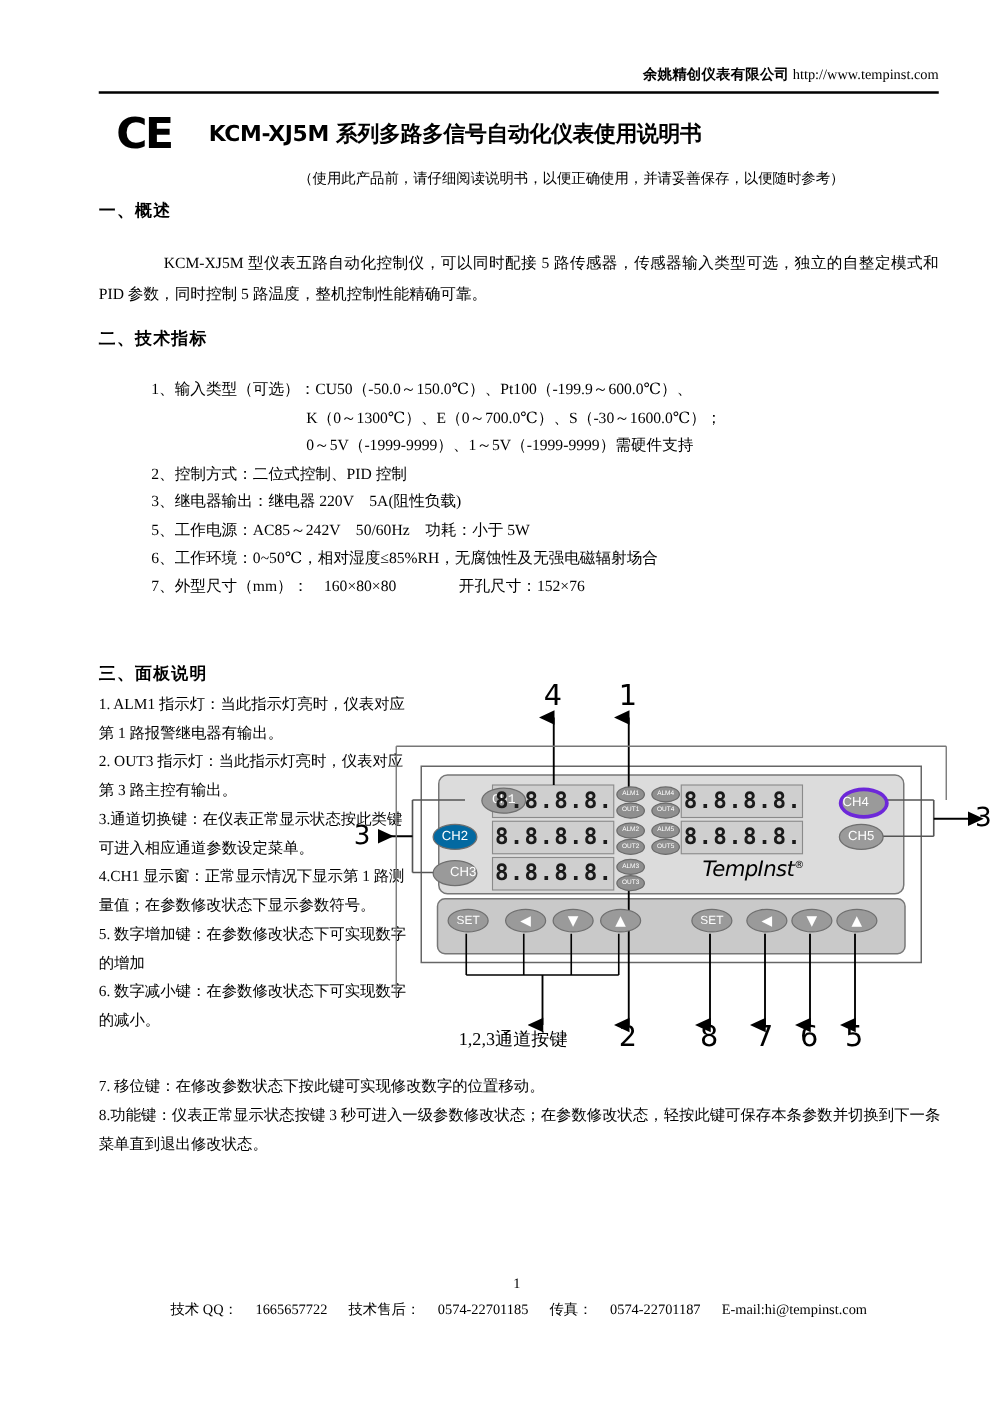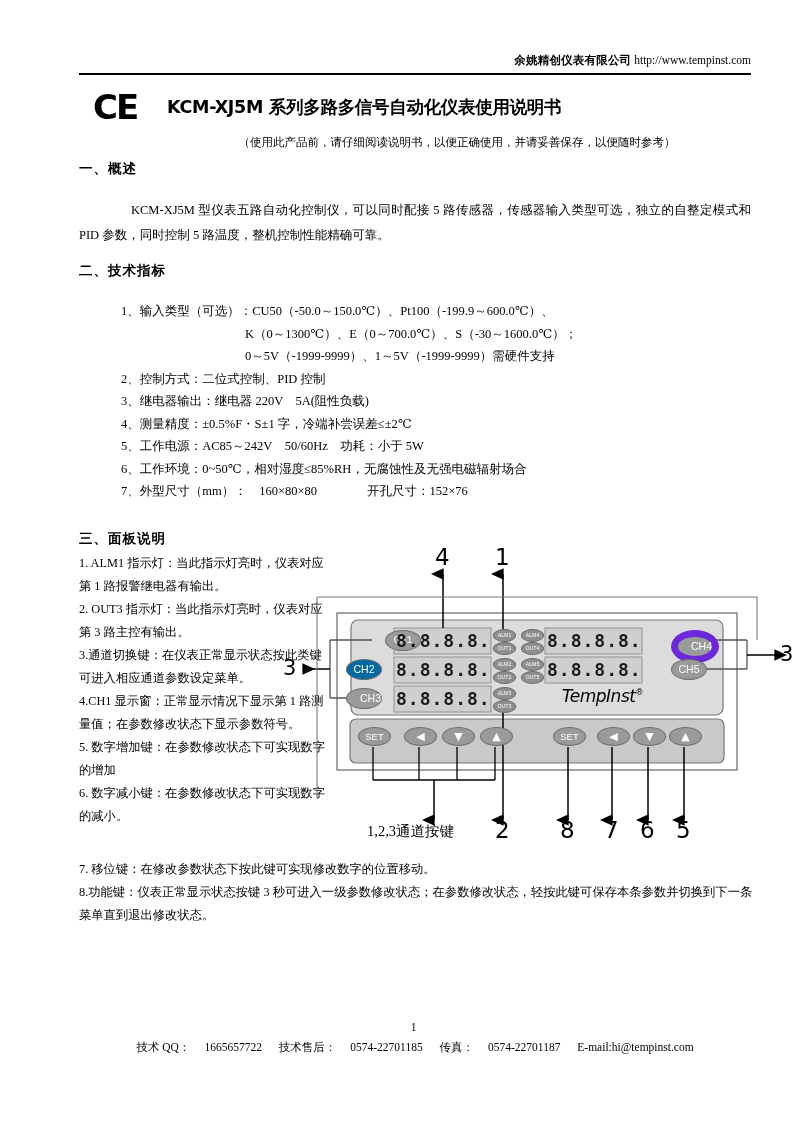--- a/index.html
+++ b/index.html
@@ -195,21 +195,20 @@
   <div class="h2" id="sec1-h">一、概述</div>
   <div class="para">KCM-XJ5M 型仪表五路自动化控制仪，可以同时配接 5 路传感器，传感器输入类型可选，独立的自整定模式和 PID 参数，同时控制 5 路温度，整机控制性能精确可靠。</div>
 
   <div class="h2" id="sec2-h">二、技术指标</div>
   <div class="specs">
     <div class="spec-row">1、输入类型（可选）：CU50（-50.0～150.0℃）、Pt100（-199.9～600.0℃）、</div>
     <div class="spec-cont">K（0～1300℃）、E（0～700.0℃）、S（-30～1600.0℃）；</div>
     <div class="spec-cont">0～5V（-1999-9999）、1～5V（-1999-9999）需硬件支持</div>
     <div class="spec-row">2、控制方式：二位式控制、PID 控制</div>
     <div class="spec-row">3、继电器输出：继电器 220V　5A(阻性负载)</div>
-    <div class="spec-row">4、测量精度：±0.5%F・S±1 字，冷端补尝误差≤±2℃</div>
     <div class="spec-row">5、工作电源：AC85～242V　50/60Hz　功耗：小于 5W</div>
     <div class="spec-row">6、工作环境：0~50℃，相对湿度≤85%RH，无腐蚀性及无强电磁辐射场合</div>
     <div class="spec-row">7、外型尺寸（mm）：　160×80×80　　　　开孔尺寸：152×76</div>
   </div>
 
   <div class="h2" id="sec3-h">三、面板说明</div>
 
   <div class="panel-desc">
     <p>1. ALM1 指示灯：当此指示灯亮时，仪表对应第 1 路报警继电器有输出。</p>
     <p>2. OUT3 指示灯：当此指示灯亮时，仪表对应第 3 路主控有输出。</p>
@@ -294,21 +293,21 @@
     <div style="position:absolute;left:49px;top:78px;width:34px;height:19px;border-radius:50%;background:#9a9a9a;border:1px solid #6f6f6f;color:#fff;font-family:Liberation Mono, monospace;font-size:10.5px;text-align:center;line-height:19px;margin-left:39px;">
       <span>CH1</span>
     </div>
     <div style="position:absolute;left:49px;top:107px;width:34px;height:19px;border-radius:50%;background:#0369a1;border:1px solid #6f6f6f;color:#fff;font-family:'Liberation Sans',sans-serif;font-size:10.5px;text-align:center;line-height:19px;">
       <span>CH2</span>
     </div>
     <div style="position:absolute;left:49px;top:136px;width:34px;height:19px;border-radius:50%;background:#9a9a9a;border:1px solid #6f6f6f;color:#fff;font-family:'Liberation Sans',sans-serif;font-size:10.5px;text-align:right;line-height:19px;">
       <span>CH3</span>
     </div>
 
-    <div style="position:absolute;left:374px;top:78px;width:34px;height:19px;border-radius:50%;background:#9a9a9a;border:7px solid #6d28d9;color:#fff;font-family:'Liberation Sans',sans-serif;font-size:10.5px;text-align:right;line-height:19px;">
+    <div style="position:absolute;left:374px;top:78px;width:34px;height:19px;border-radius:50%;background:#9a9a9a;border:3px solid #6d28d9;color:#fff;font-family:'Liberation Sans',sans-serif;font-size:10.5px;text-align:left;line-height:19px;">
       <span>CH4</span>
     </div>
     <div style="position:absolute;left:374px;top:107px;width:34px;height:19px;border-radius:50%;background:#9a9a9a;border:1px solid #6f6f6f;color:#fff;font-family:'Liberation Sans',sans-serif;font-size:10.5px;text-align:center;line-height:19px;">
       <span>CH5</span>
     </div>
 
     <div style="position:absolute;left:99px;top:79px;width:93px;font-family:'DejaVu Sans Mono',monospace;font-size:18px;font-weight:700;letter-spacing:1px;color:#1a1a1a;text-align:center;line-height:20px;">8.8.8.8.</div>
     <div style="position:absolute;left:99px;top:108px;width:93px;font-family:'DejaVu Sans Mono',monospace;font-size:18px;font-weight:700;letter-spacing:1px;color:#1a1a1a;text-align:center;line-height:20px;">8.8.8.8.</div>
     <div style="position:absolute;left:99px;top:137px;width:93px;font-family:'DejaVu Sans Mono',monospace;font-size:18px;font-weight:700;letter-spacing:1px;color:#1a1a1a;text-align:center;line-height:20px;">8.8.8.8.</div>
     <div style="position:absolute;left:250px;top:79px;width:93px;font-family:'DejaVu Sans Mono',monospace;font-size:18px;font-weight:700;letter-spacing:1px;color:#1a1a1a;text-align:center;line-height:20px;">8.8.8.8.</div>

